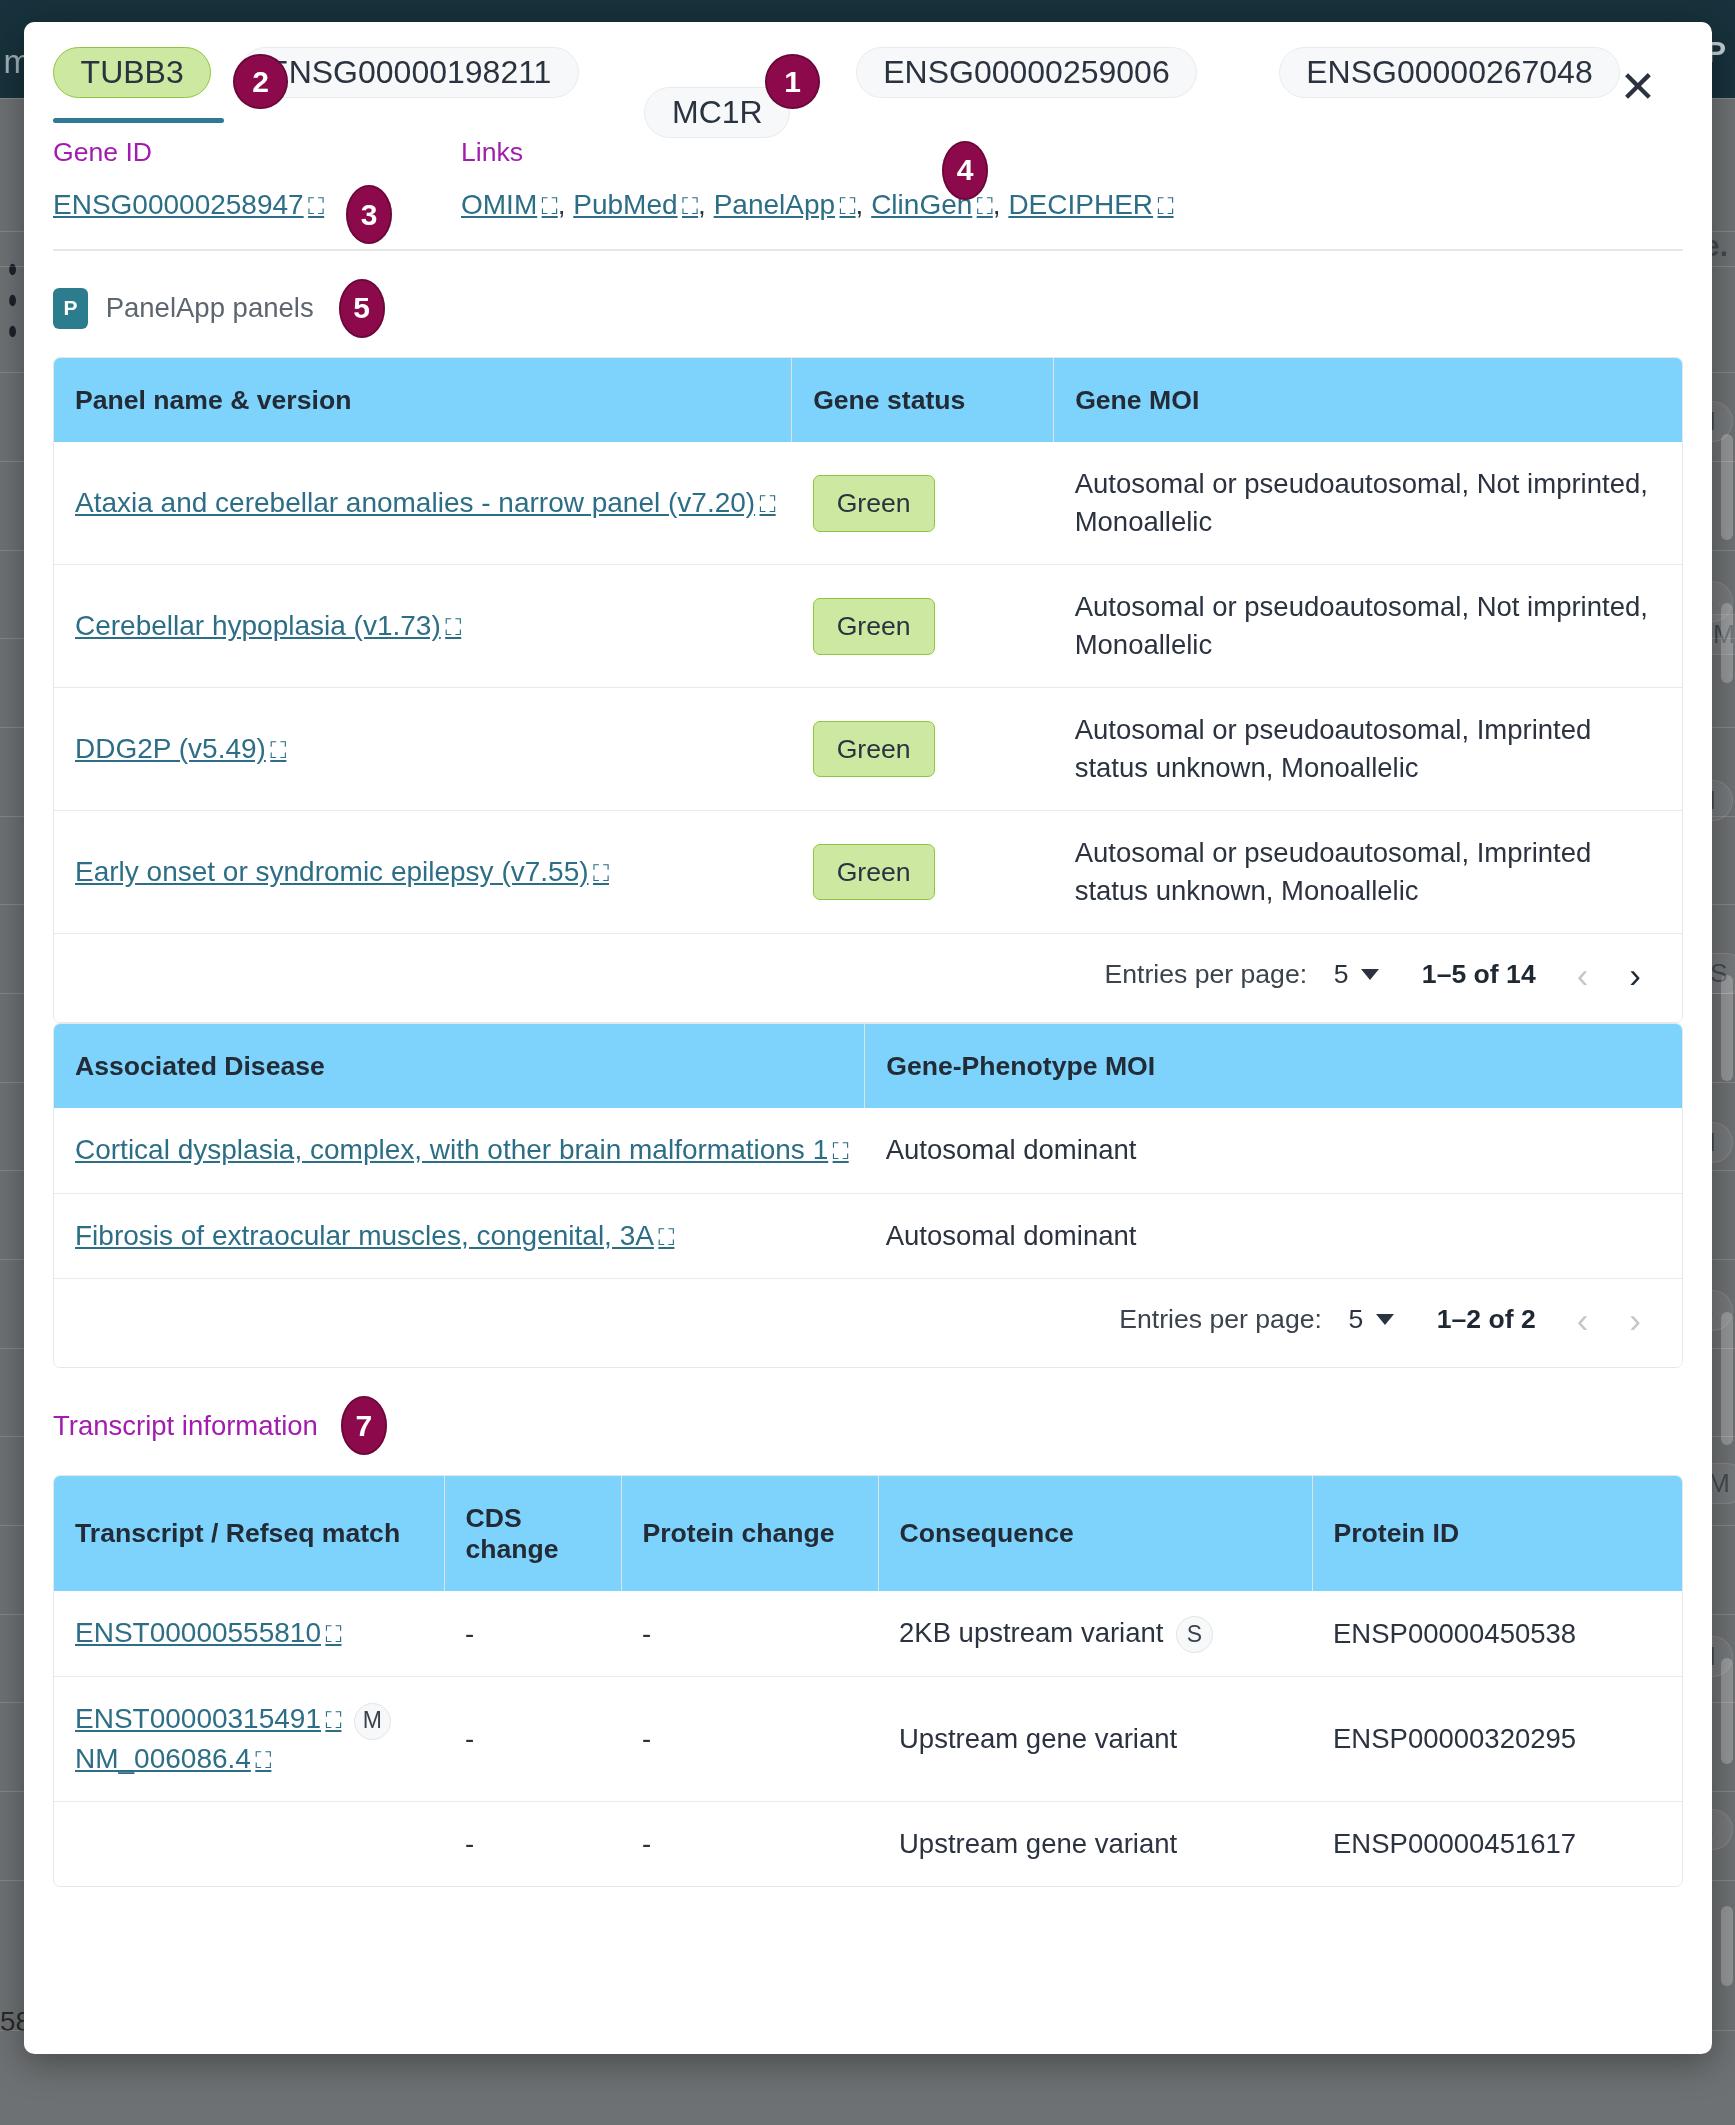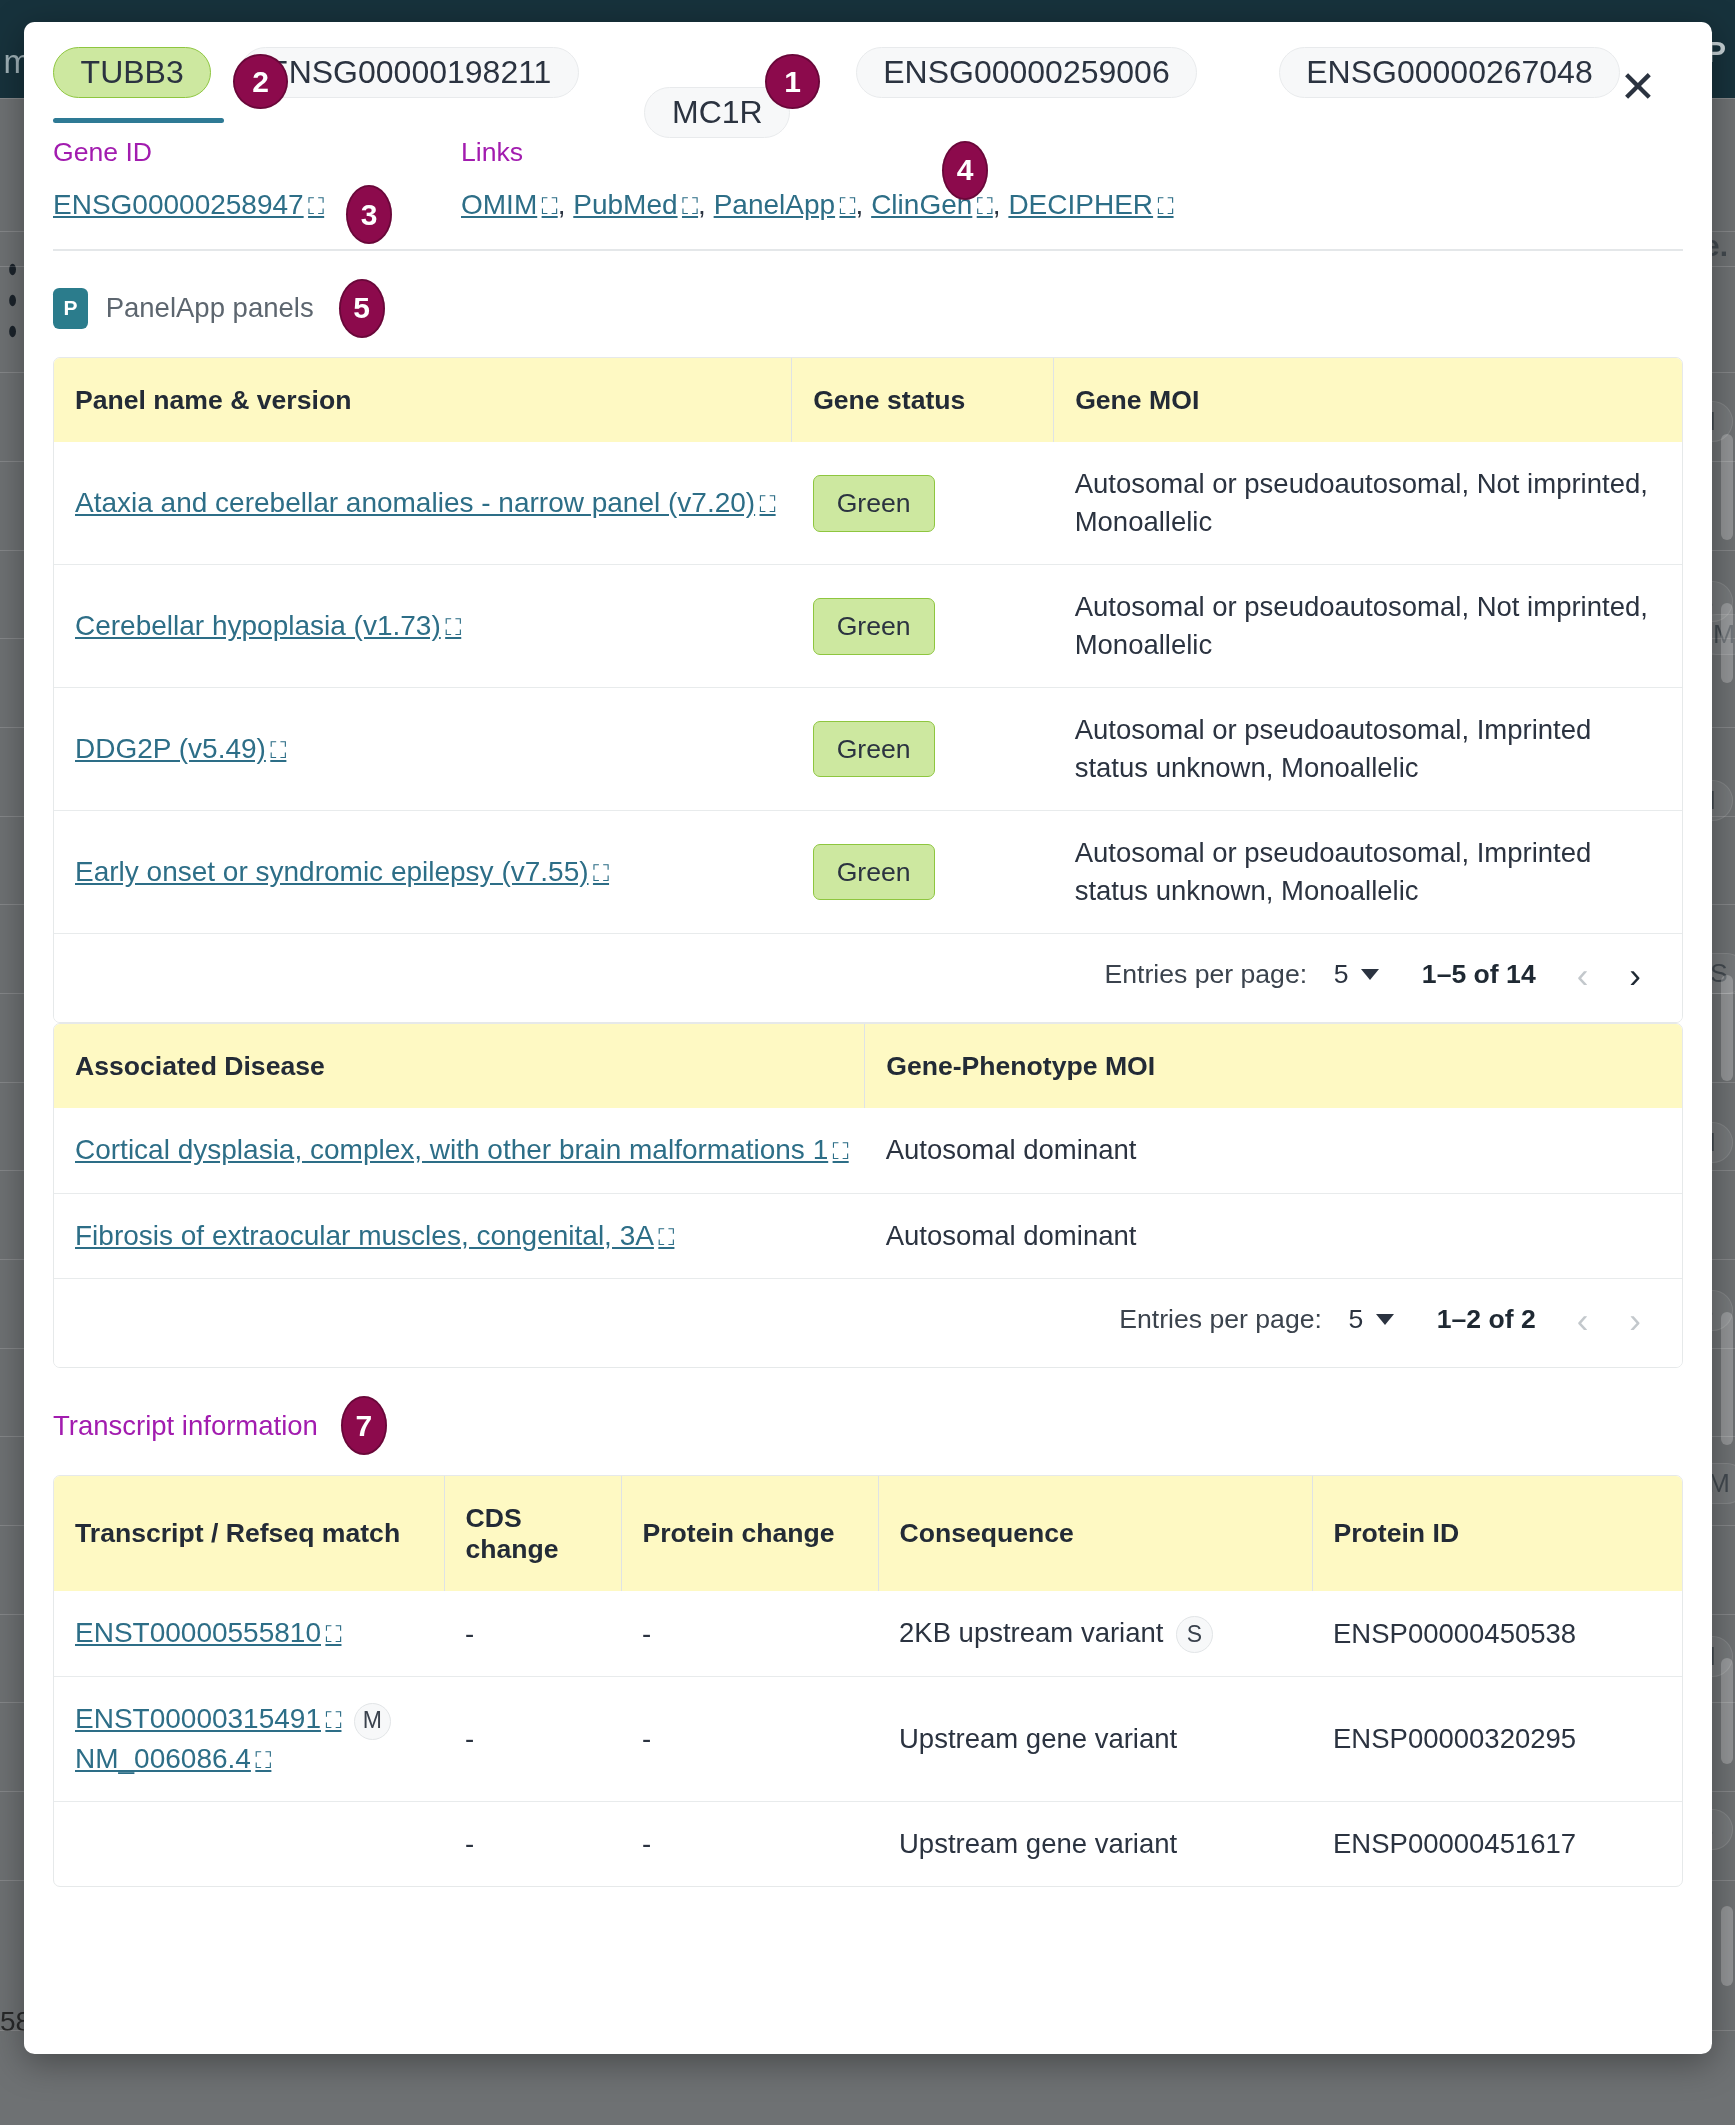--- a/index.html
+++ b/index.html
@@ -188,21 +188,21 @@
   }
 
   
   .tbl-wrap {
     border: 1.8px solid #e6e9ea;
     border-radius: 7px;
     overflow: hidden;
     background: #fff;
   }
   table { width: 100%; border-collapse: collapse; }
-  thead tr { background: #fef9c3; }
+  thead tr { background: #7dd3fc; }
   thead th {
     text-align: left;
     font-size: 26.6px; font-weight: bold; color: #232b36;
     padding: 26.6px 0 26.6px 21px;
     border-right: 1.8px solid #dfe3e5;
     vertical-align: middle;
   }
   thead th:last-child { border-right: none; }
   tbody td {
     font-size: 27.5px; color: #2b3340;

